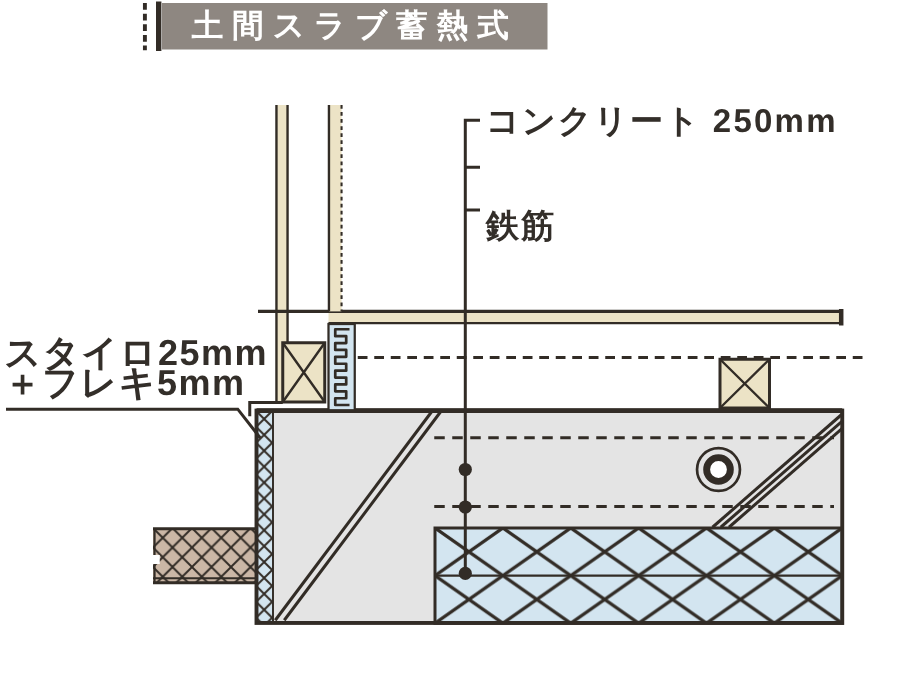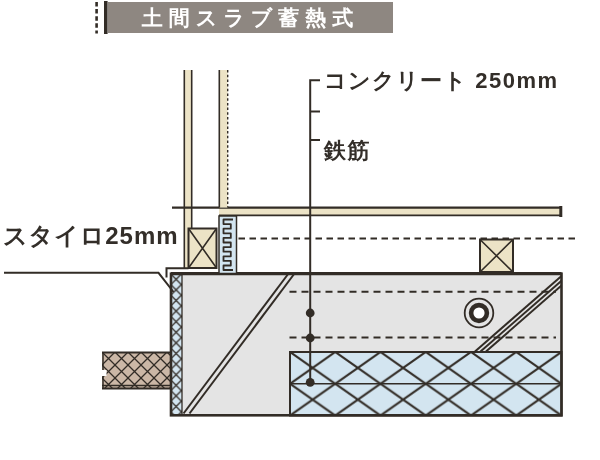--- a/index.html
+++ b/index.html
@@ -10,21 +10,21 @@
     color:var(--text,#332e29);
   }
   #diagram-svg{position:absolute;left:0;top:0;}
   .ln{stroke:var(--line,#322c26);fill:none;}
   .fill-wood{fill:var(--wood-fill,#ece3c6);}
   .fill-concrete{fill:var(--concrete-fill,#e4e4e4);}
   .fill-blue{fill:var(--insulation-blue,#d3e5f0);}
   .fill-tan{fill:var(--ground-tan,#cbb7a6);}
   .fill-line{fill:var(--line,#322c26);}
   .title-bar{
-    position:absolute;left:108px;top:2px;width:285px;height:31px;
+    position:absolute;left:108px;top:2px;width:257px;height:31px;
     background:var(--title-bar,#8e8781);color:var(--title-text,#fff);
     font-size:21px;font-weight:700;letter-spacing:6px;
     text-align:center;line-height:31px;white-space:nowrap;
   }
   .callout-right{
     position:absolute;left:324px;height:20px;line-height:20px;
     font-size:22px;font-weight:700;letter-spacing:1.5px;white-space:nowrap;
   }
   #callout-concrete{top:71px;}
   #callout-rebar{top:100px;margin-top:41px;}
@@ -161,15 +161,19 @@
 </div>
 
 <div class="callout-right" id="callout-concrete">コンクリート 250mm</div>
 <div class="callout-right" id="callout-rebar">鉄筋</div>
 
 <div class="callout-left">
   <div class="row">
     <span class="c-name">スタイロ</span>
     <span class="c-val">25mm</span>
   </div>
+  <div class="row">
+    <span class="c-name">＋フレキ</span>
+    <span class="c-val">5mm</span>
+  </div>
 </div>
 
 </div>
 
 </body></html>

